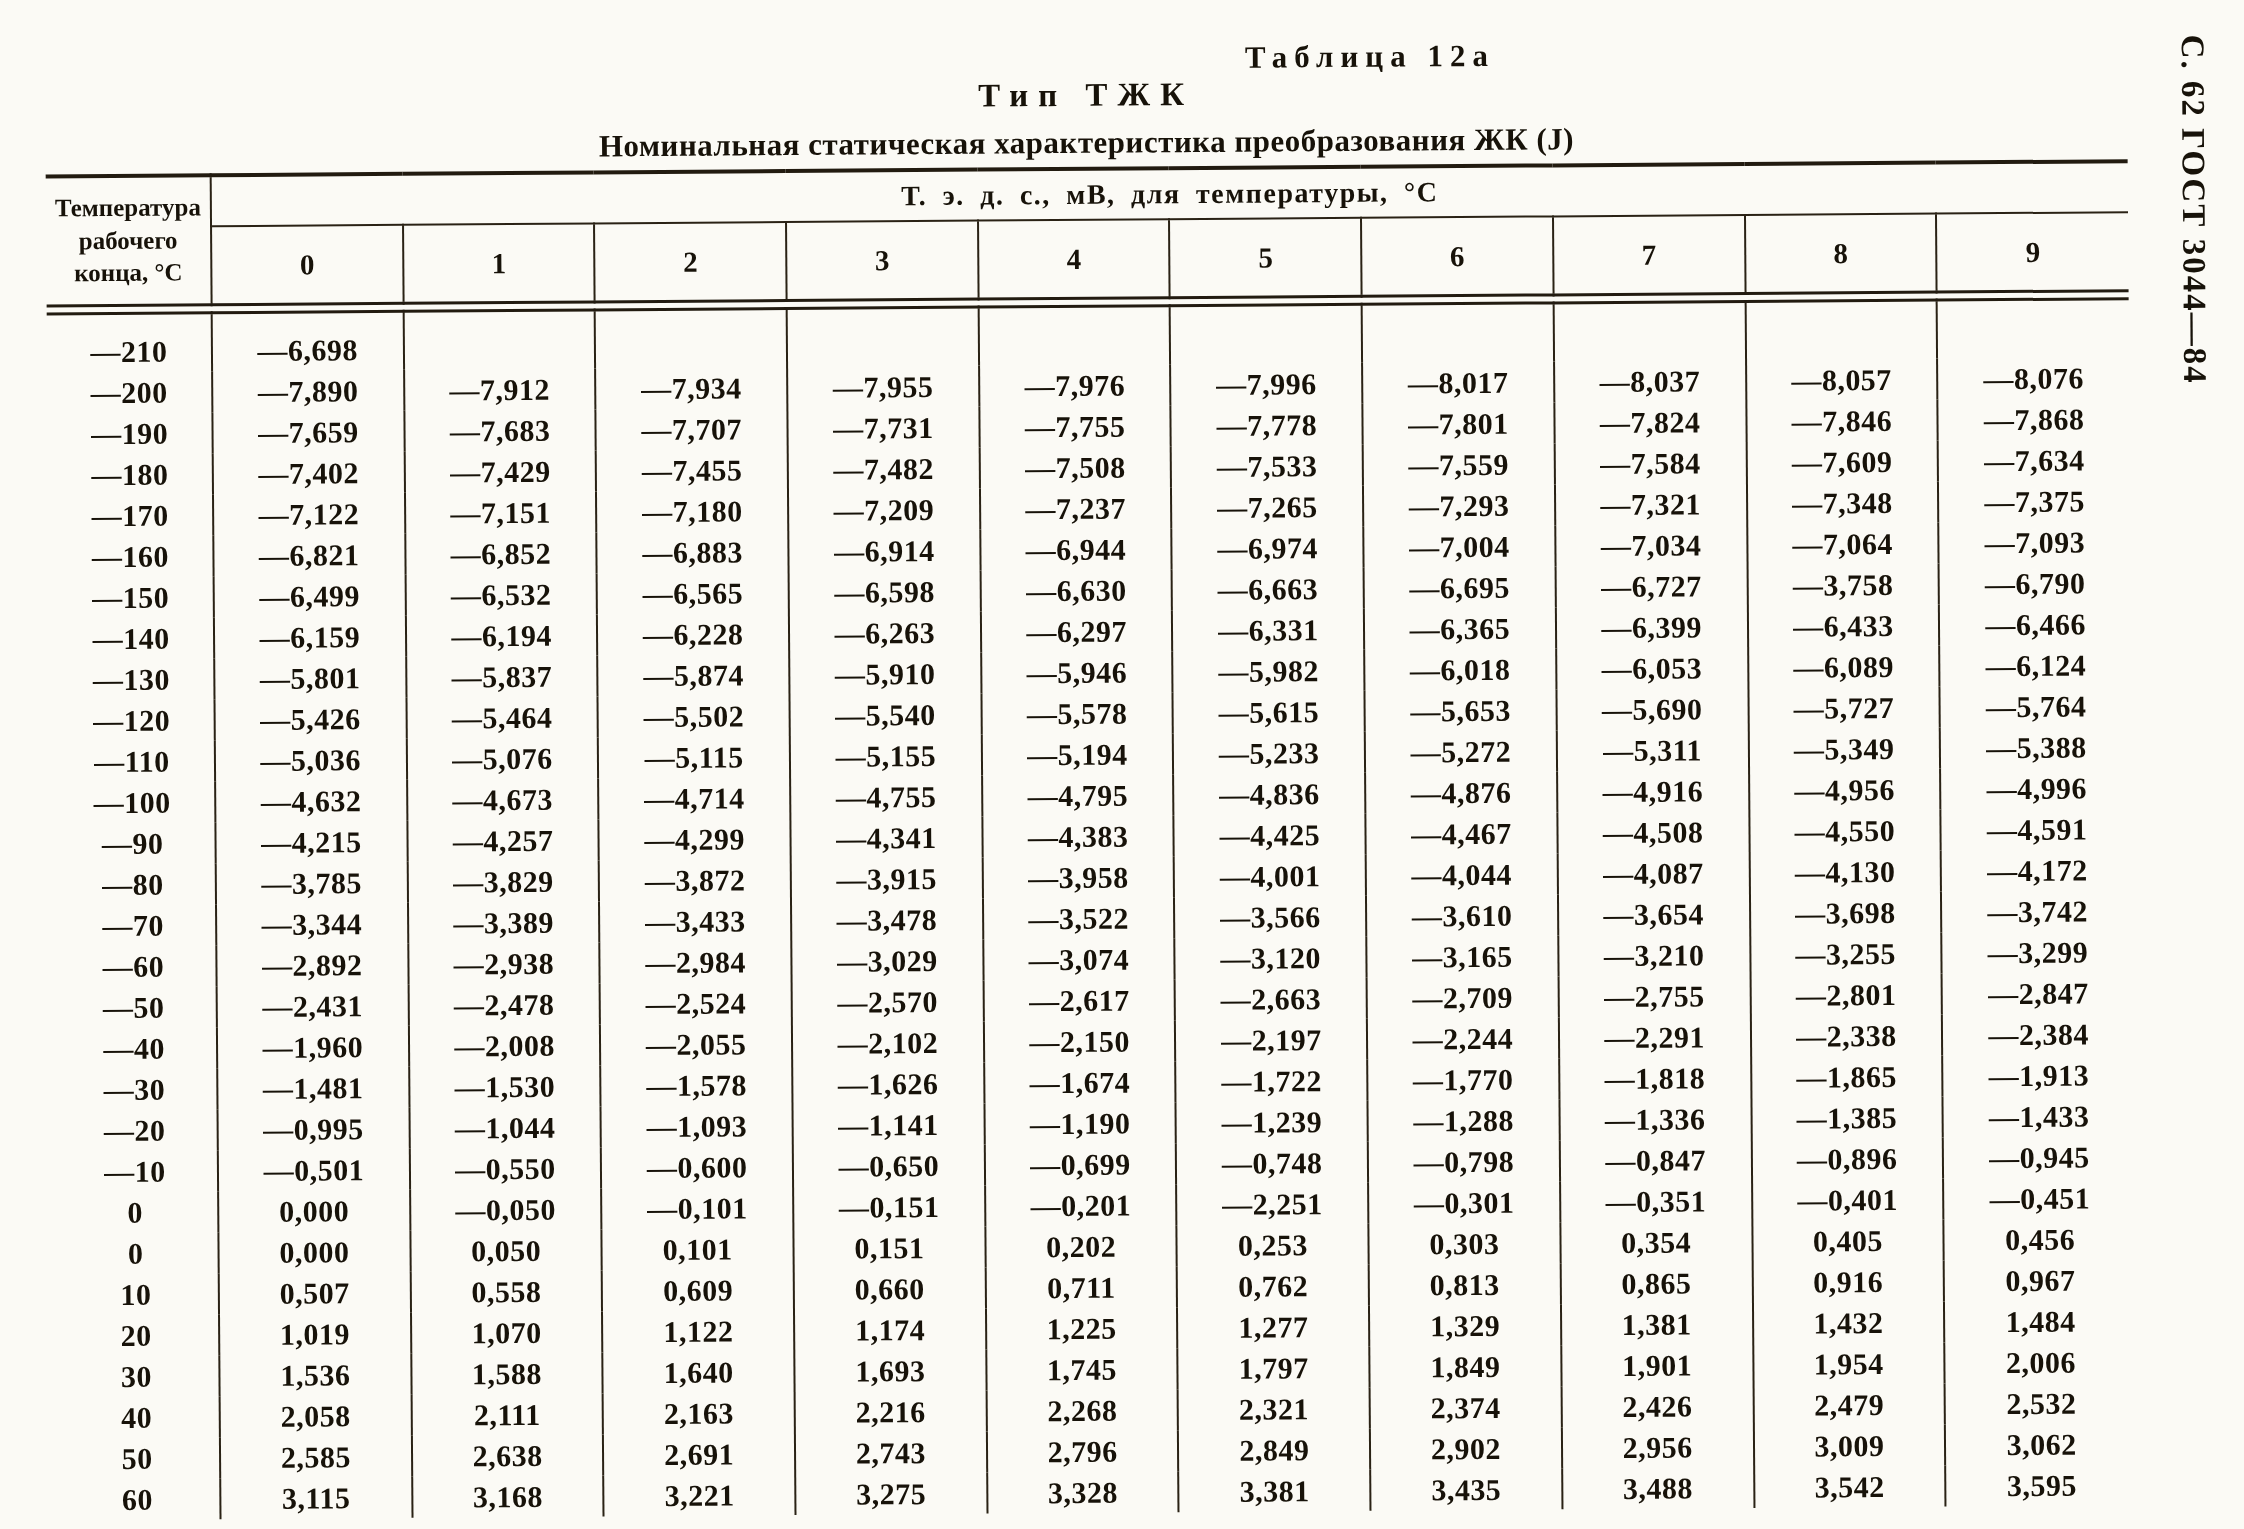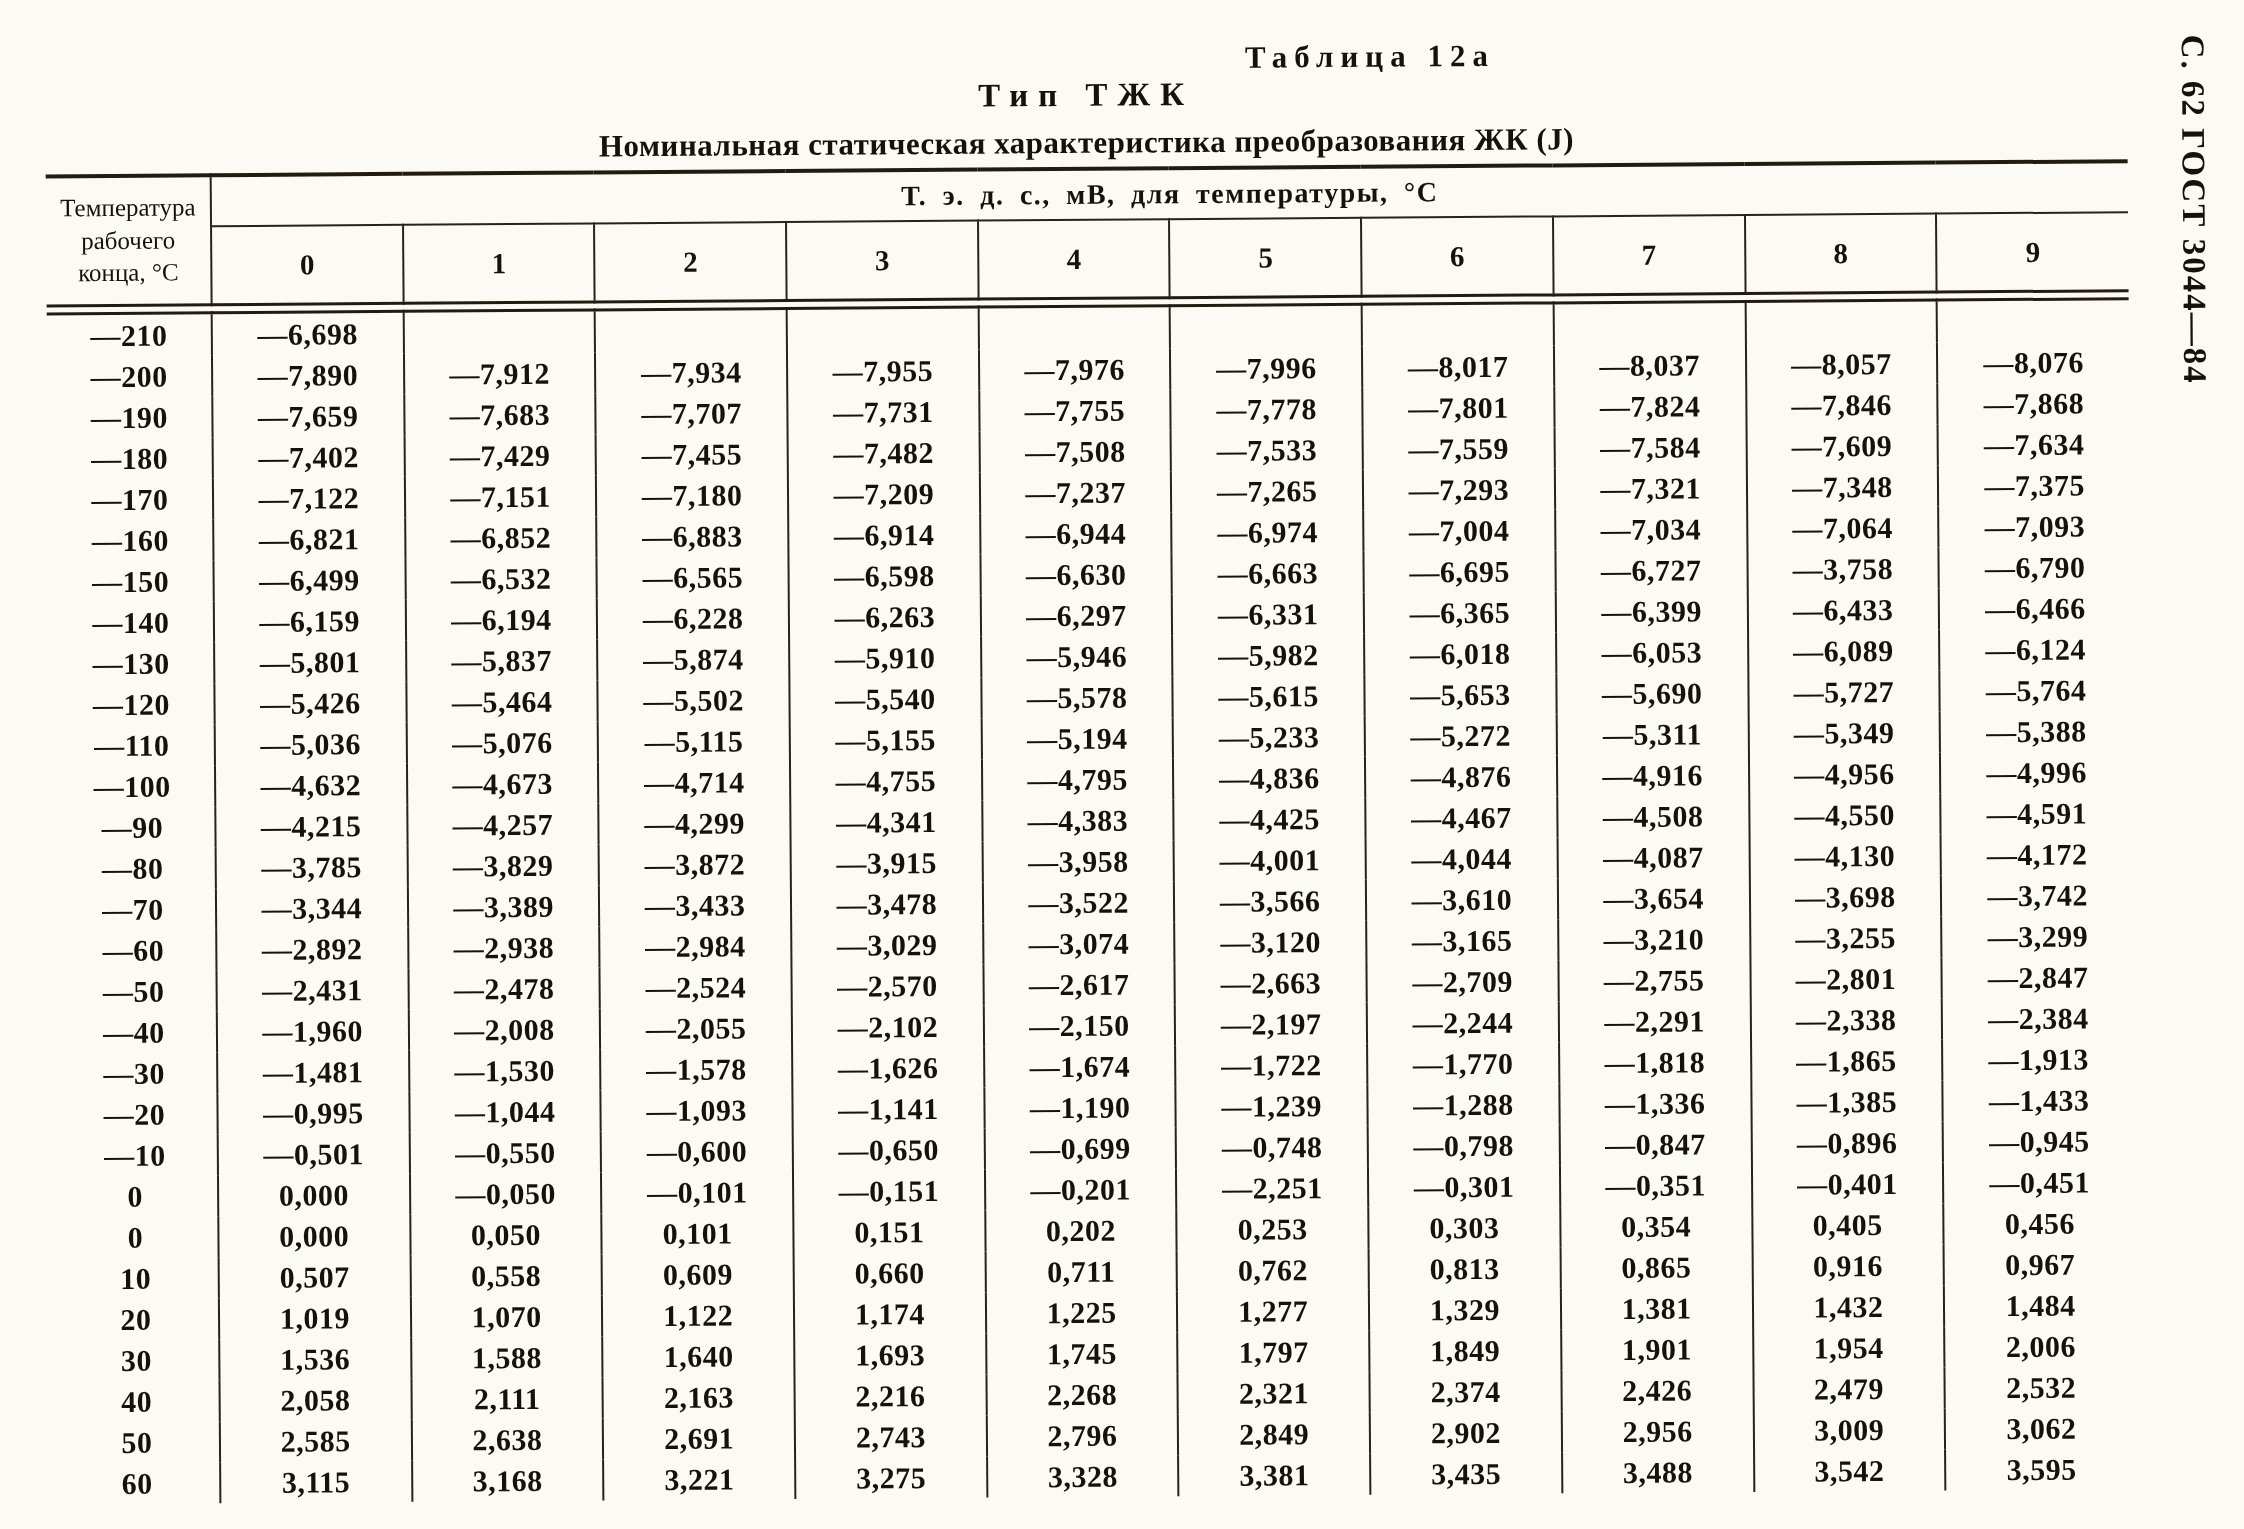--- a/index.html
+++ b/index.html
@@ -34,21 +34,21 @@
   table{
     border-collapse:collapse;table-layout:fixed;width:2082px;
     border-top:4px solid #221b10;
   }
   col.c-temp{width:165px;}
 
   th,td{padding:0;}
 
   th.corner{
     border-right:2px solid #2a2215;
-    font-size:25px;font-weight:400;line-height:1.3;
+    font-size:25px;font-weight:700;line-height:1.3;
     text-align:center;vertical-align:middle;padding:0 6px;
   }
   th.span-h{
     border-bottom:2px solid #2a2215;
     font-size:28px;font-weight:700;height:48px;vertical-align:middle;
     text-align:center;letter-spacing:1.5px;word-spacing:7px;
   }
   tr.h2 th.ch{
     font-size:29px;font-weight:700;height:76px;
     vertical-align:middle;text-align:center;
@@ -62,21 +62,21 @@
     border-bottom:3px solid #221b10;
   }
 
   tbody td{
     height:41px;text-align:center;vertical-align:middle;
     font-size:30px;font-weight:700;letter-spacing:0.5px;
   }
   tbody td.t{border-right:2px solid #2a2215;}
   tbody td.v{border-right:2px solid #2a2215;}
   tbody td.v:last-child{border-right:none;}
-  tbody tr:first-child td{}
+  tbody tr:first-child td{padding-top:16px;}
 </style>
 </head>
 <body>
 
 <div class="sheet">
   <div class="rot">
 
     <div class="table-label">Таблица 12а</div>
     <div class="side-note">С. 62 ГОСТ 3044—84</div>
 

